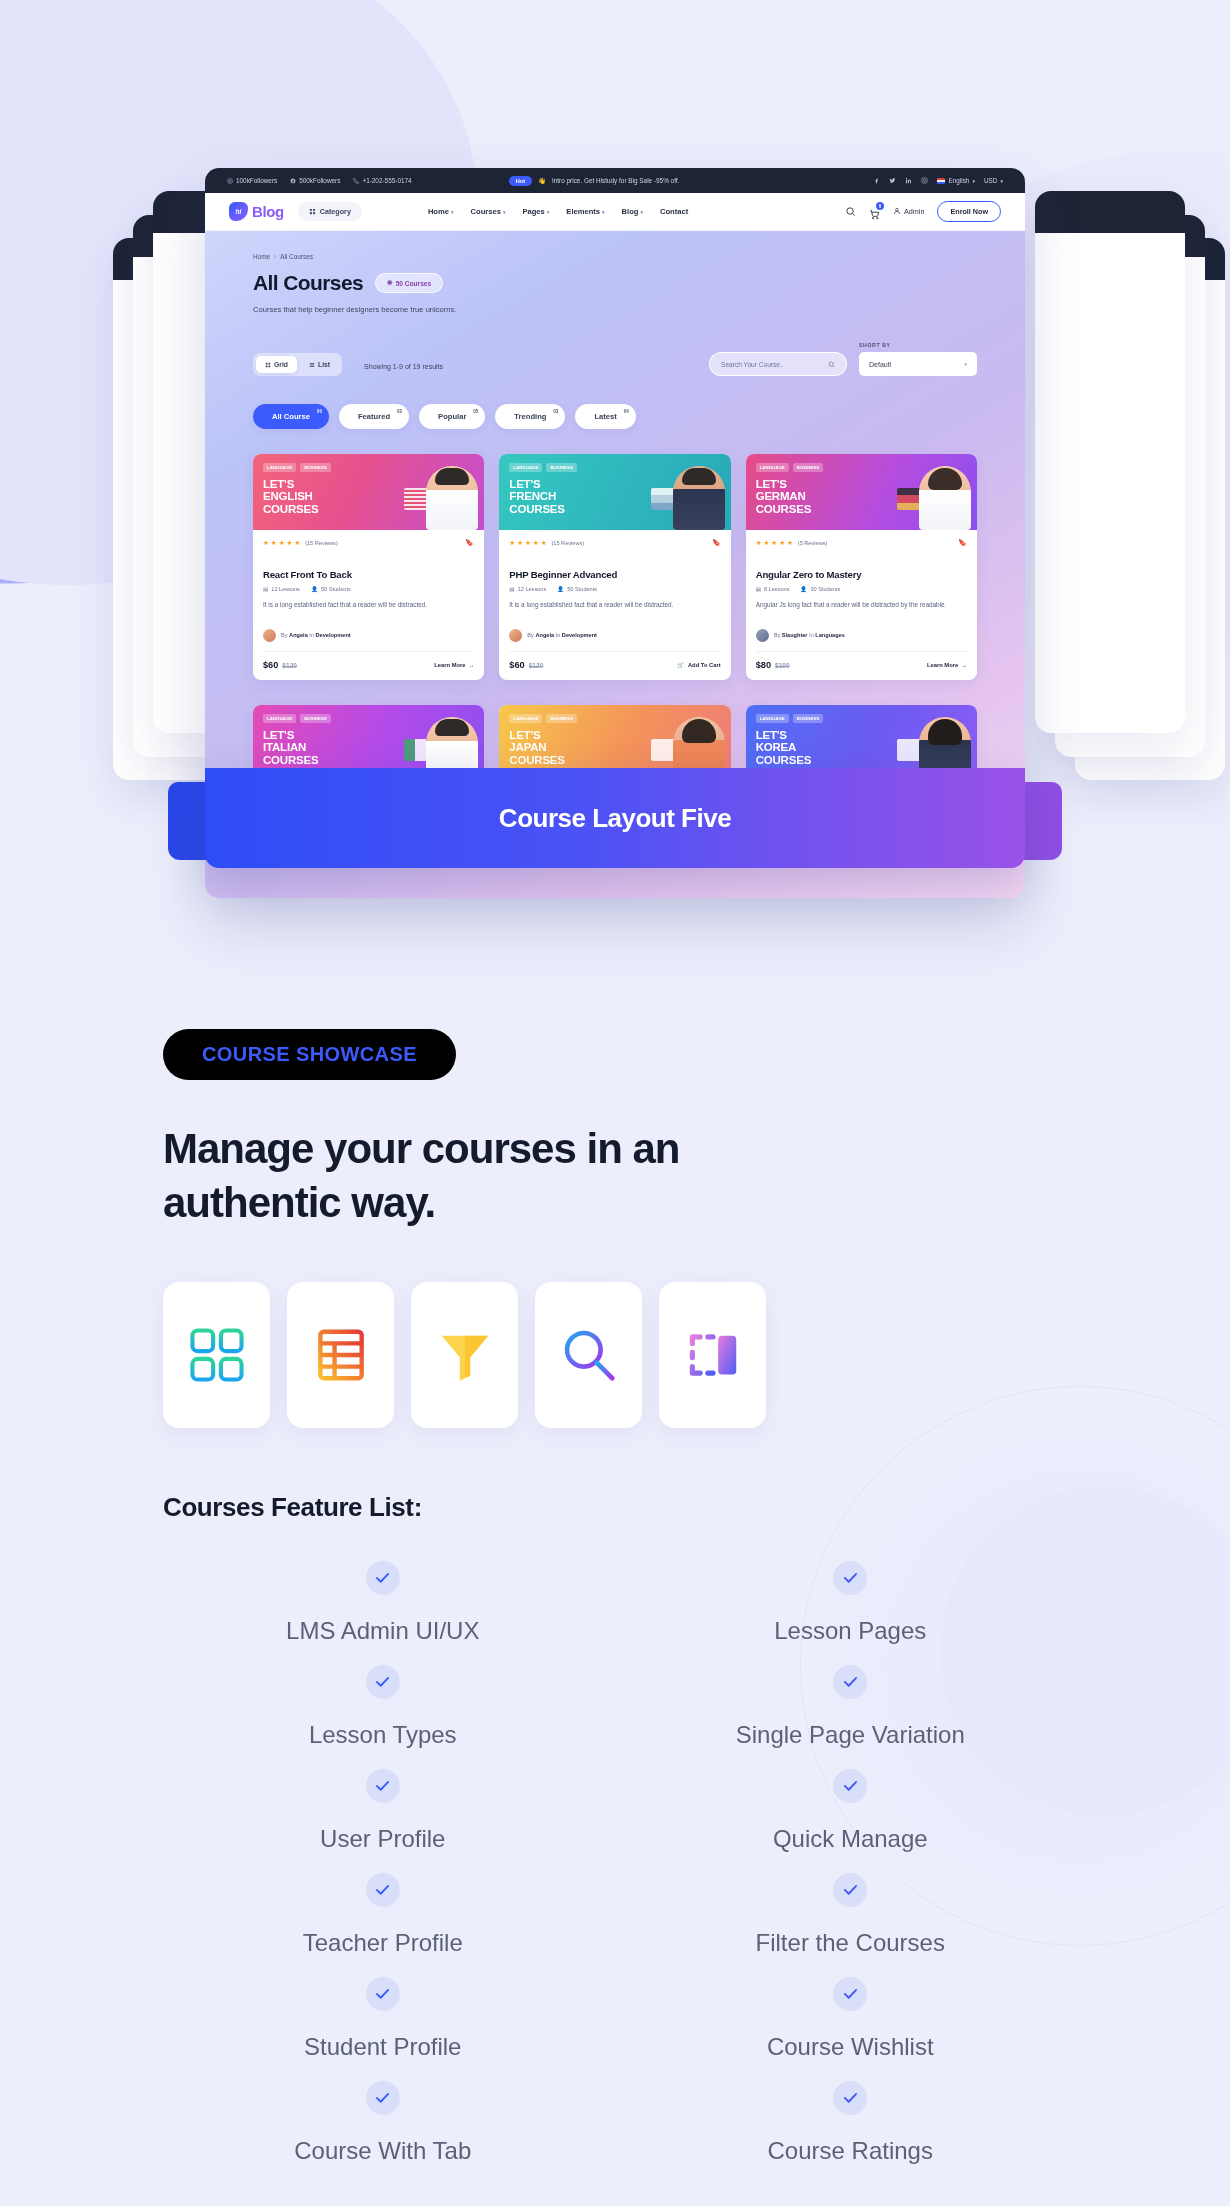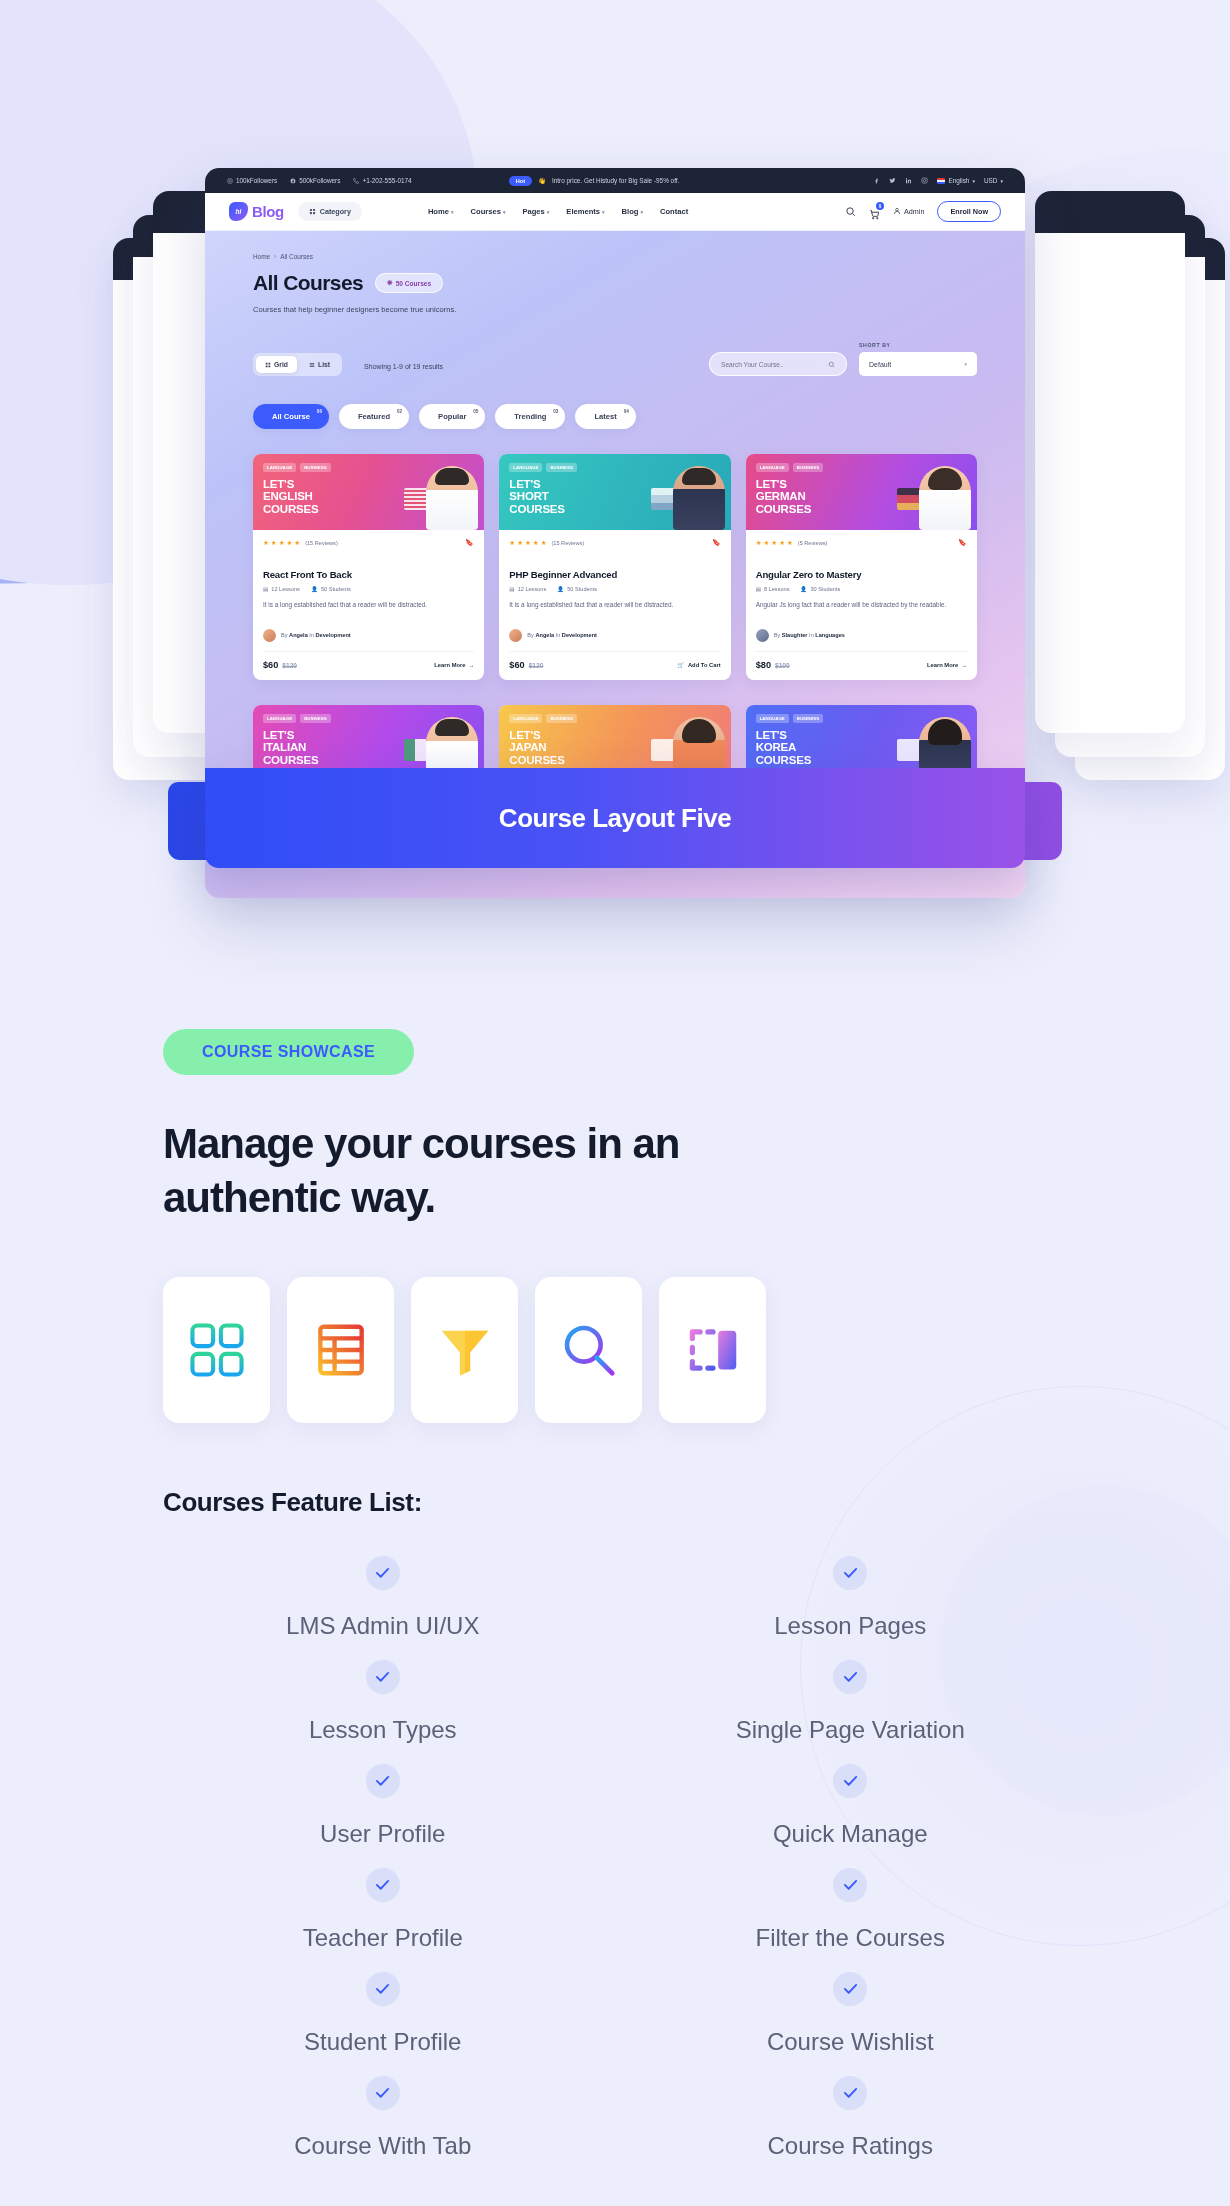--- a/index.html
+++ b/index.html
@@ -237,22 +237,22 @@
   }
   .banner-shade-r{
     position:absolute; right:168px; top:782px; width:48px; height:78px;
     background:#8e4ee2; border-radius:0 10px 12px 0; z-index:3;
   }
   .banner-txt{ color:#fff; font-size:26px; font-weight:800; letter-spacing:-.5px; }
 
   
   .content{ position:relative; z-index:2; padding:0 163px; }
   .eyebrow{
-    display:inline-block; background:#86efac; color:#3b5bfd;
-    font-size:16px; font-weight:700; letter-spacing:.4px;
+    display:inline-block; background:#000000; color:#3b5bfd;
+    font-size:20px; font-weight:700; letter-spacing:.4px;
     border-radius:26px; padding:14px 39px; margin-top:124px;
   }
   h1.headline{
     font-size:42px; font-weight:800; color:#141b2c; letter-spacing:-1px;
     line-height:1.28; margin-top:42px; max-width:640px;
   }
   .icon-cards{ display:flex; gap:17px; margin-top:52px; }
   .icon-card{
     width:107px; height:146px; background:#fff; border-radius:16px;
     display:flex; align-items:center; justify-content:center;
@@ -541,21 +541,21 @@
         </div>
 
         <div class="card">
           <div class="thumb t2">
             <div class="thumb-tags">
               <span class="ttag">LANGUAGE</span>
               <span class="ttag">BUSINESS</span>
             </div>
             <div class="thumb-title">
               <div>LET'S</div>
-              <div>SHORT</div>
+              <div>FRENCH</div>
               <div>COURSES</div>
             </div>
             <div class="flagart" style="background:linear-gradient(#fff 33%,#cfd6e8 33% 66%,#8fa3c8 66%)"></div>
             <div class="person dark">
                 <div class="hair"></div>
               </div>
           </div>
           <div class="card-body">
             <div class="rate-row">
               <div class="stars">

